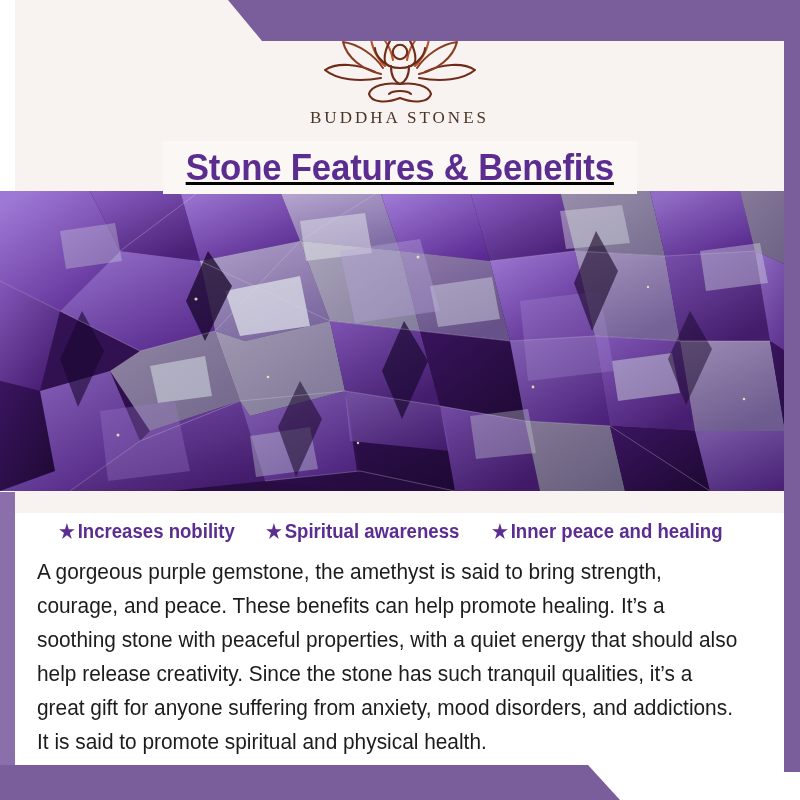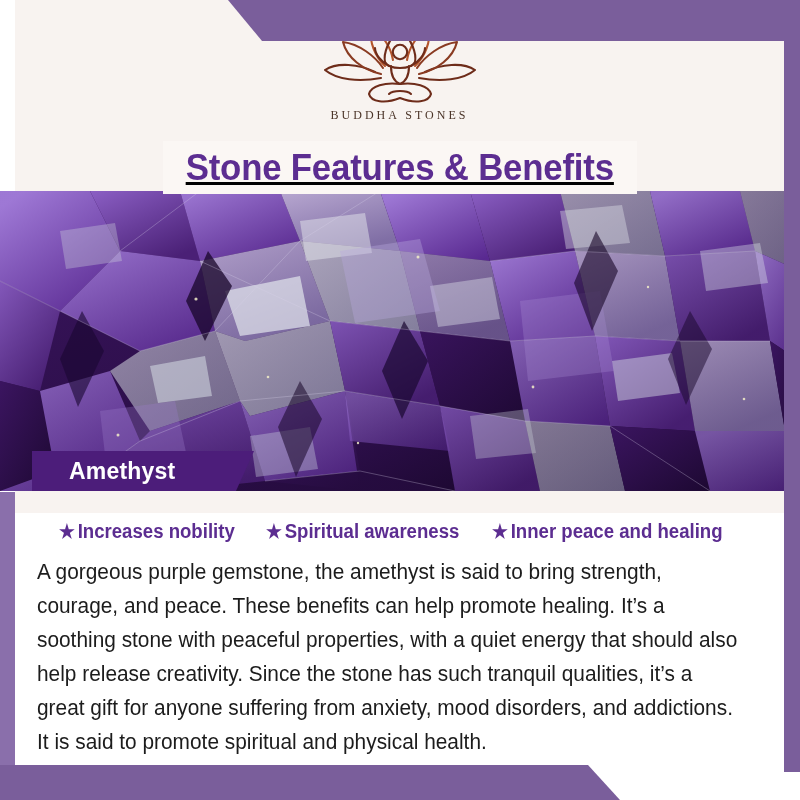--- a/index.html
+++ b/index.html
@@ -79,21 +79,21 @@
   }
   .logo-mark {
     margin-top: 22px;
     width: 162px;
     height: 84px;
     display: block;
   }
   .logo-wordmark {
     margin-top: 2px;
     font-family: "Liberation Serif", serif;
-    font-size: 12px;
+    font-size: 17px;
     letter-spacing: 3.0px;
     color: #4a3327;
     text-align: center;
     white-space: nowrap;
   }
 
   
   .title-band {
     position: absolute;
     left: 163px;
@@ -365,23 +365,20 @@
         <circle cx="418" cy="66" r="1.5"></circle>
         <circle cx="533" cy="196" r="1.4"></circle>
         <circle cx="648" cy="96" r="1.2"></circle>
         <circle cx="118" cy="244" r="1.5"></circle>
         <circle cx="744" cy="208" r="1.3"></circle>
         <circle cx="358" cy="252" r="1.2"></circle>
       </g>
     </svg>
   </div>
 
-  <div class="stone-banner">
-    <div class="stone-banner-text">Amethyst</div>
-  </div>
 
   <div class="separator"></div>
 
   <div class="content">
 
     <div class="benefits">
       <span class="benefit">
         <span class="star">★</span>
         <span>Increases nobility</span>
       </span>

